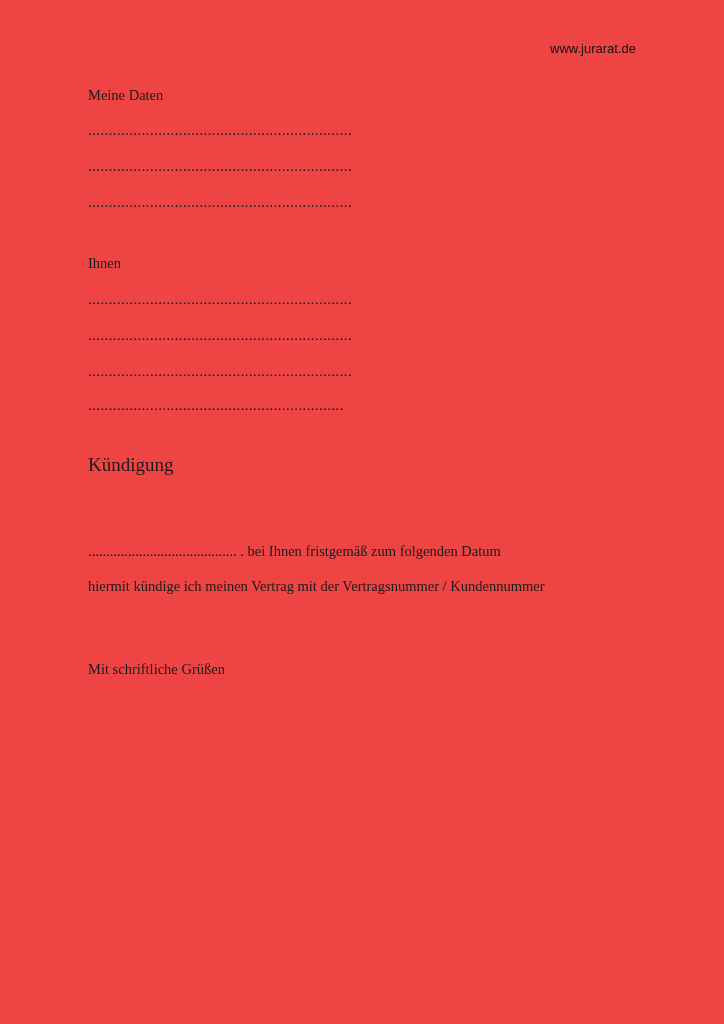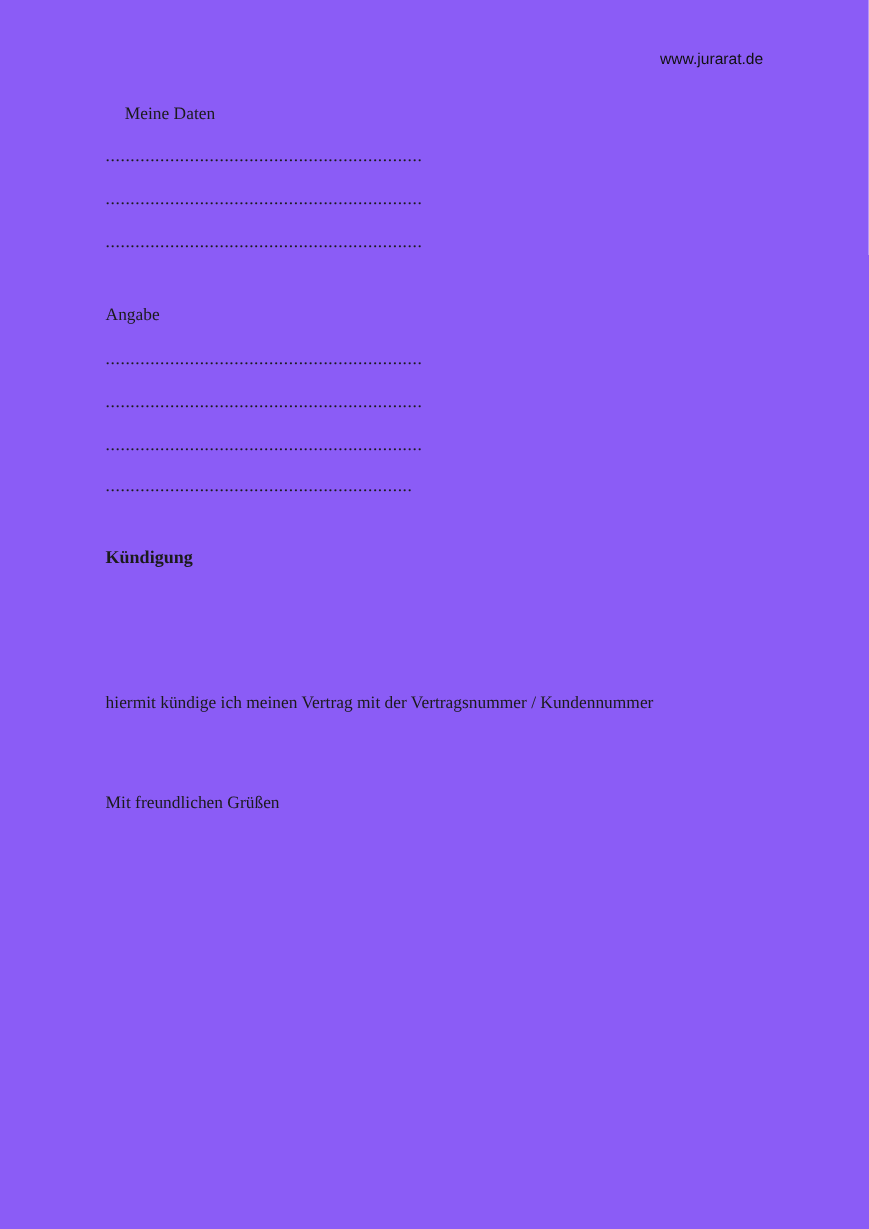--- a/index.html
+++ b/index.html
@@ -1,50 +1,50 @@
 <!DOCTYPE html>
 <html><head>
 <meta charset="utf-8">
 <style>
   * { margin: 0; padding: 0; box-sizing: border-box; }
   html, body { background: #ffffff; }
   .page {
     position: relative;
     width: 724px;
     height: 1024px;
-    background: #8b5cf6;
+    background: #ef4444;
     font-family: "Liberation Serif", "DejaVu Serif", serif;
     font-size: 14.5px;
     color: #1b1b1b;
     overflow: hidden;
   }
   .abs { position: absolute; white-space: nowrap; line-height: 18px; }
   .site-url {
     top: 40px;
     right: 88px;
     font-family: "Liberation Sans", "DejaVu Sans", sans-serif;
     font-size: 13px;
     color: #111111;
   }
-  .sender-label   { top: 86px;  left: 88px; margin-left: 16px; }
+  .sender-label   { top: 86px;  left: 88px; }
   .date-row       { top: 86px;  left: 445px; }
   .date-row .date-dots { margin-left: 10px; letter-spacing: 0.5px; }
   .dotted-line    { left: 88px; letter-spacing: 0.5px; }
   .s-line-0 { top: 121px; }
   .s-line-1 { top: 157px; }
   .s-line-2 { top: 193px; }
   .recipient-label{ top: 254px; left: 88px; }
   .r-line-0 { top: 290px; }
   .r-line-1 { top: 326px; }
   .r-line-2 { top: 362px; }
   .r-line-3 { top: 396px; }
   .subject {
     top: 456px; left: 88px;
-    font-weight: bold;
-    font-size: 15px;
+    font-weight: normal;
+    font-size: 19px;
   }
   .body-line { left: 88px; }
   .b-line-0 { top: 536px; margin-top: 41px; }
   .b-line-1 { top: 542px; }
   .b-line-2 { top: 560px; }
   .confirmation { top: 593px; left: 88px; }
   .closing      { top: 660px; left: 88px; }
 </style>
 </head>
 <body>
@@ -53,27 +53,28 @@
 
   <div class="abs site-url">www.jurarat.de</div>
 
   <div class="abs sender-label">Meine Daten</div>
 
 
   <div class="abs dotted-line s-line-0">................................................................</div>
   <div class="abs dotted-line s-line-1">................................................................</div>
   <div class="abs dotted-line s-line-2">................................................................</div>
 
-  <div class="abs recipient-label">Angabe</div>
+  <div class="abs recipient-label">Ihnen</div>
 
   <div class="abs dotted-line r-line-0">................................................................</div>
   <div class="abs dotted-line r-line-1">................................................................</div>
   <div class="abs dotted-line r-line-2">................................................................</div>
   <div class="abs dotted-line r-line-3">..............................................................</div>
 
   <div class="abs subject">Kündigung</div>
 
   <div class="abs body-line b-line-0">hiermit kündige ich meinen Vertrag mit der Vertragsnummer / Kundennummer</div>
+  <div class="abs body-line b-line-1">......................................... . bei Ihnen fristgemäß zum folgenden Datum</div>
 
 
-  <div class="abs closing">Mit freundlichen Grüßen</div>
+  <div class="abs closing">Mit schriftliche Grüßen</div>
 
 </div>
 
 </body></html>

